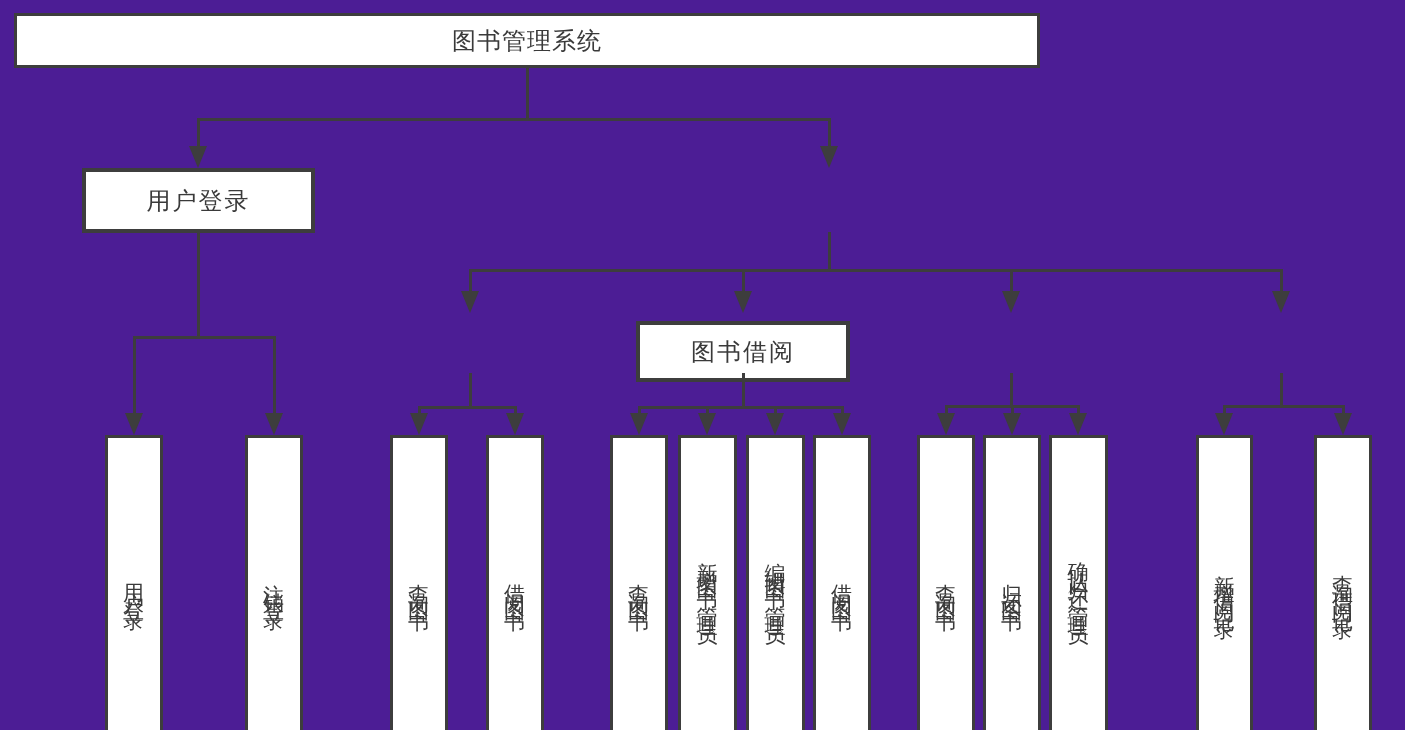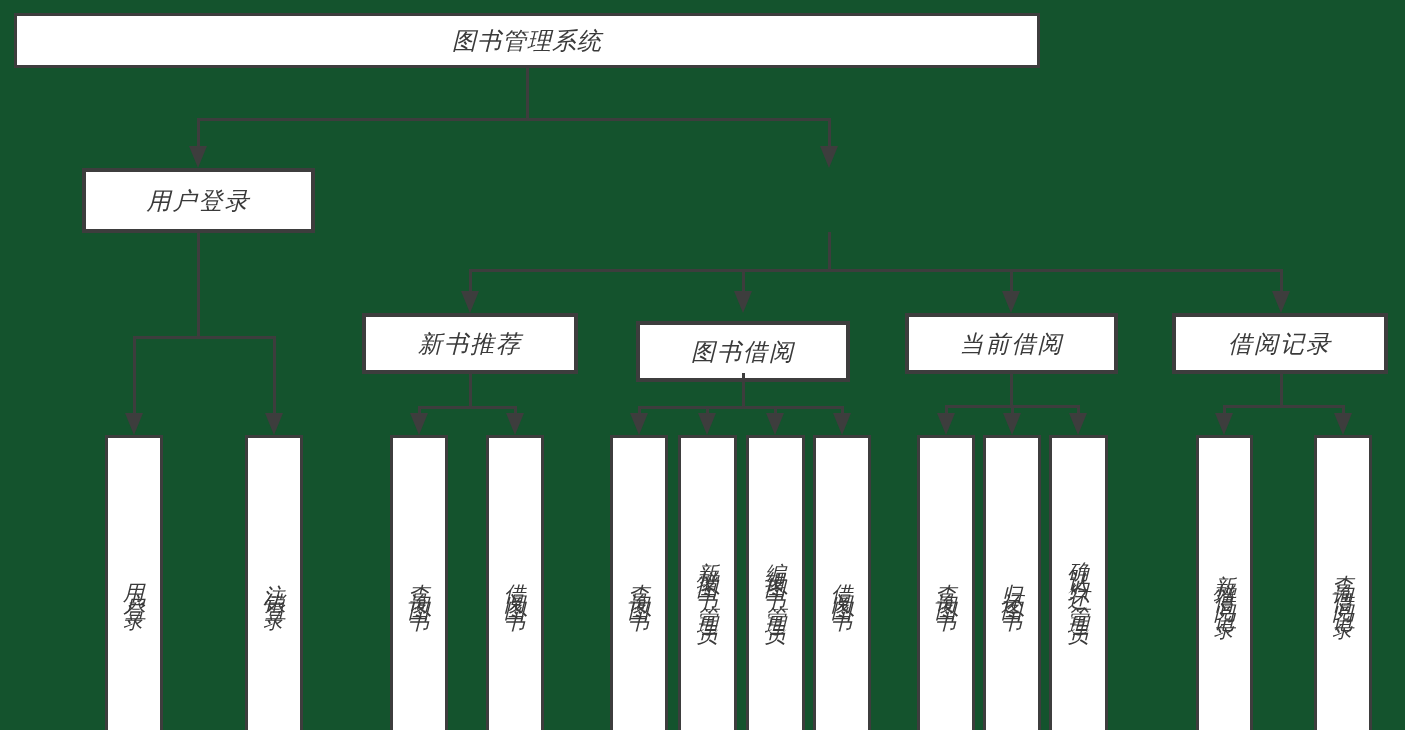--- a/index.html
+++ b/index.html
@@ -5,23 +5,22 @@
   :root{
     --line:#3d3d3d;
     --text:#3a3a3a;
     --wm:#a6a6a6;
   }
   html,body{margin:0;padding:0;background:#ffffff;}
   body{font-family:"Liberation Sans","DejaVu Sans",sans-serif;}
   #stage{
     position:relative;
     width:1405px;height:730px;
-    background:#14532d;
+    background:#4c1d95;
     overflow:hidden;
-    font-style:italic;
   }
   .node{
     position:absolute;
     box-sizing:border-box;
     background:#ffffff;
     border:3px solid var(--line);
     display:flex;align-items:center;justify-content:center;
     color:var(--text);
   }
   .node.lvl{border-width:4px;}
@@ -63,31 +62,22 @@
 <div id="stage">
 
   <div class="node h root" style="left:14px;top:13px;width:1026px;height:55px">
     <span>图书管理系统</span>
   </div>
 
   <div class="node h lvl" style="left:82px;top:168px;width:233px;height:65px">
     <span>用户登录</span>
   </div>
 
-  <div class="node h lvl" style="left:362px;top:313px;width:216px;height:61px">
-    <span>新书推荐</span>
-  </div>
   <div class="node h lvl" style="left:636px;top:321px;width:214px;height:61px">
     <span>图书借阅</span>
-  </div>
-  <div class="node h lvl" style="left:905px;top:313px;width:213px;height:61px">
-    <span>当前借阅</span>
-  </div>
-  <div class="node h lvl" style="left:1172px;top:313px;width:216px;height:61px">
-    <span>借阅记录</span>
   </div>
 
   <div class="node v" style="left:105px;top:435px;width:58px;height:300px">
     <span>用户登录</span>
   </div>
   <div class="node v" style="left:245px;top:435px;width:58px;height:300px">
     <span>注销登录</span>
   </div>
 
   <div class="node v" style="left:390px;top:435px;width:58px;height:300px">

